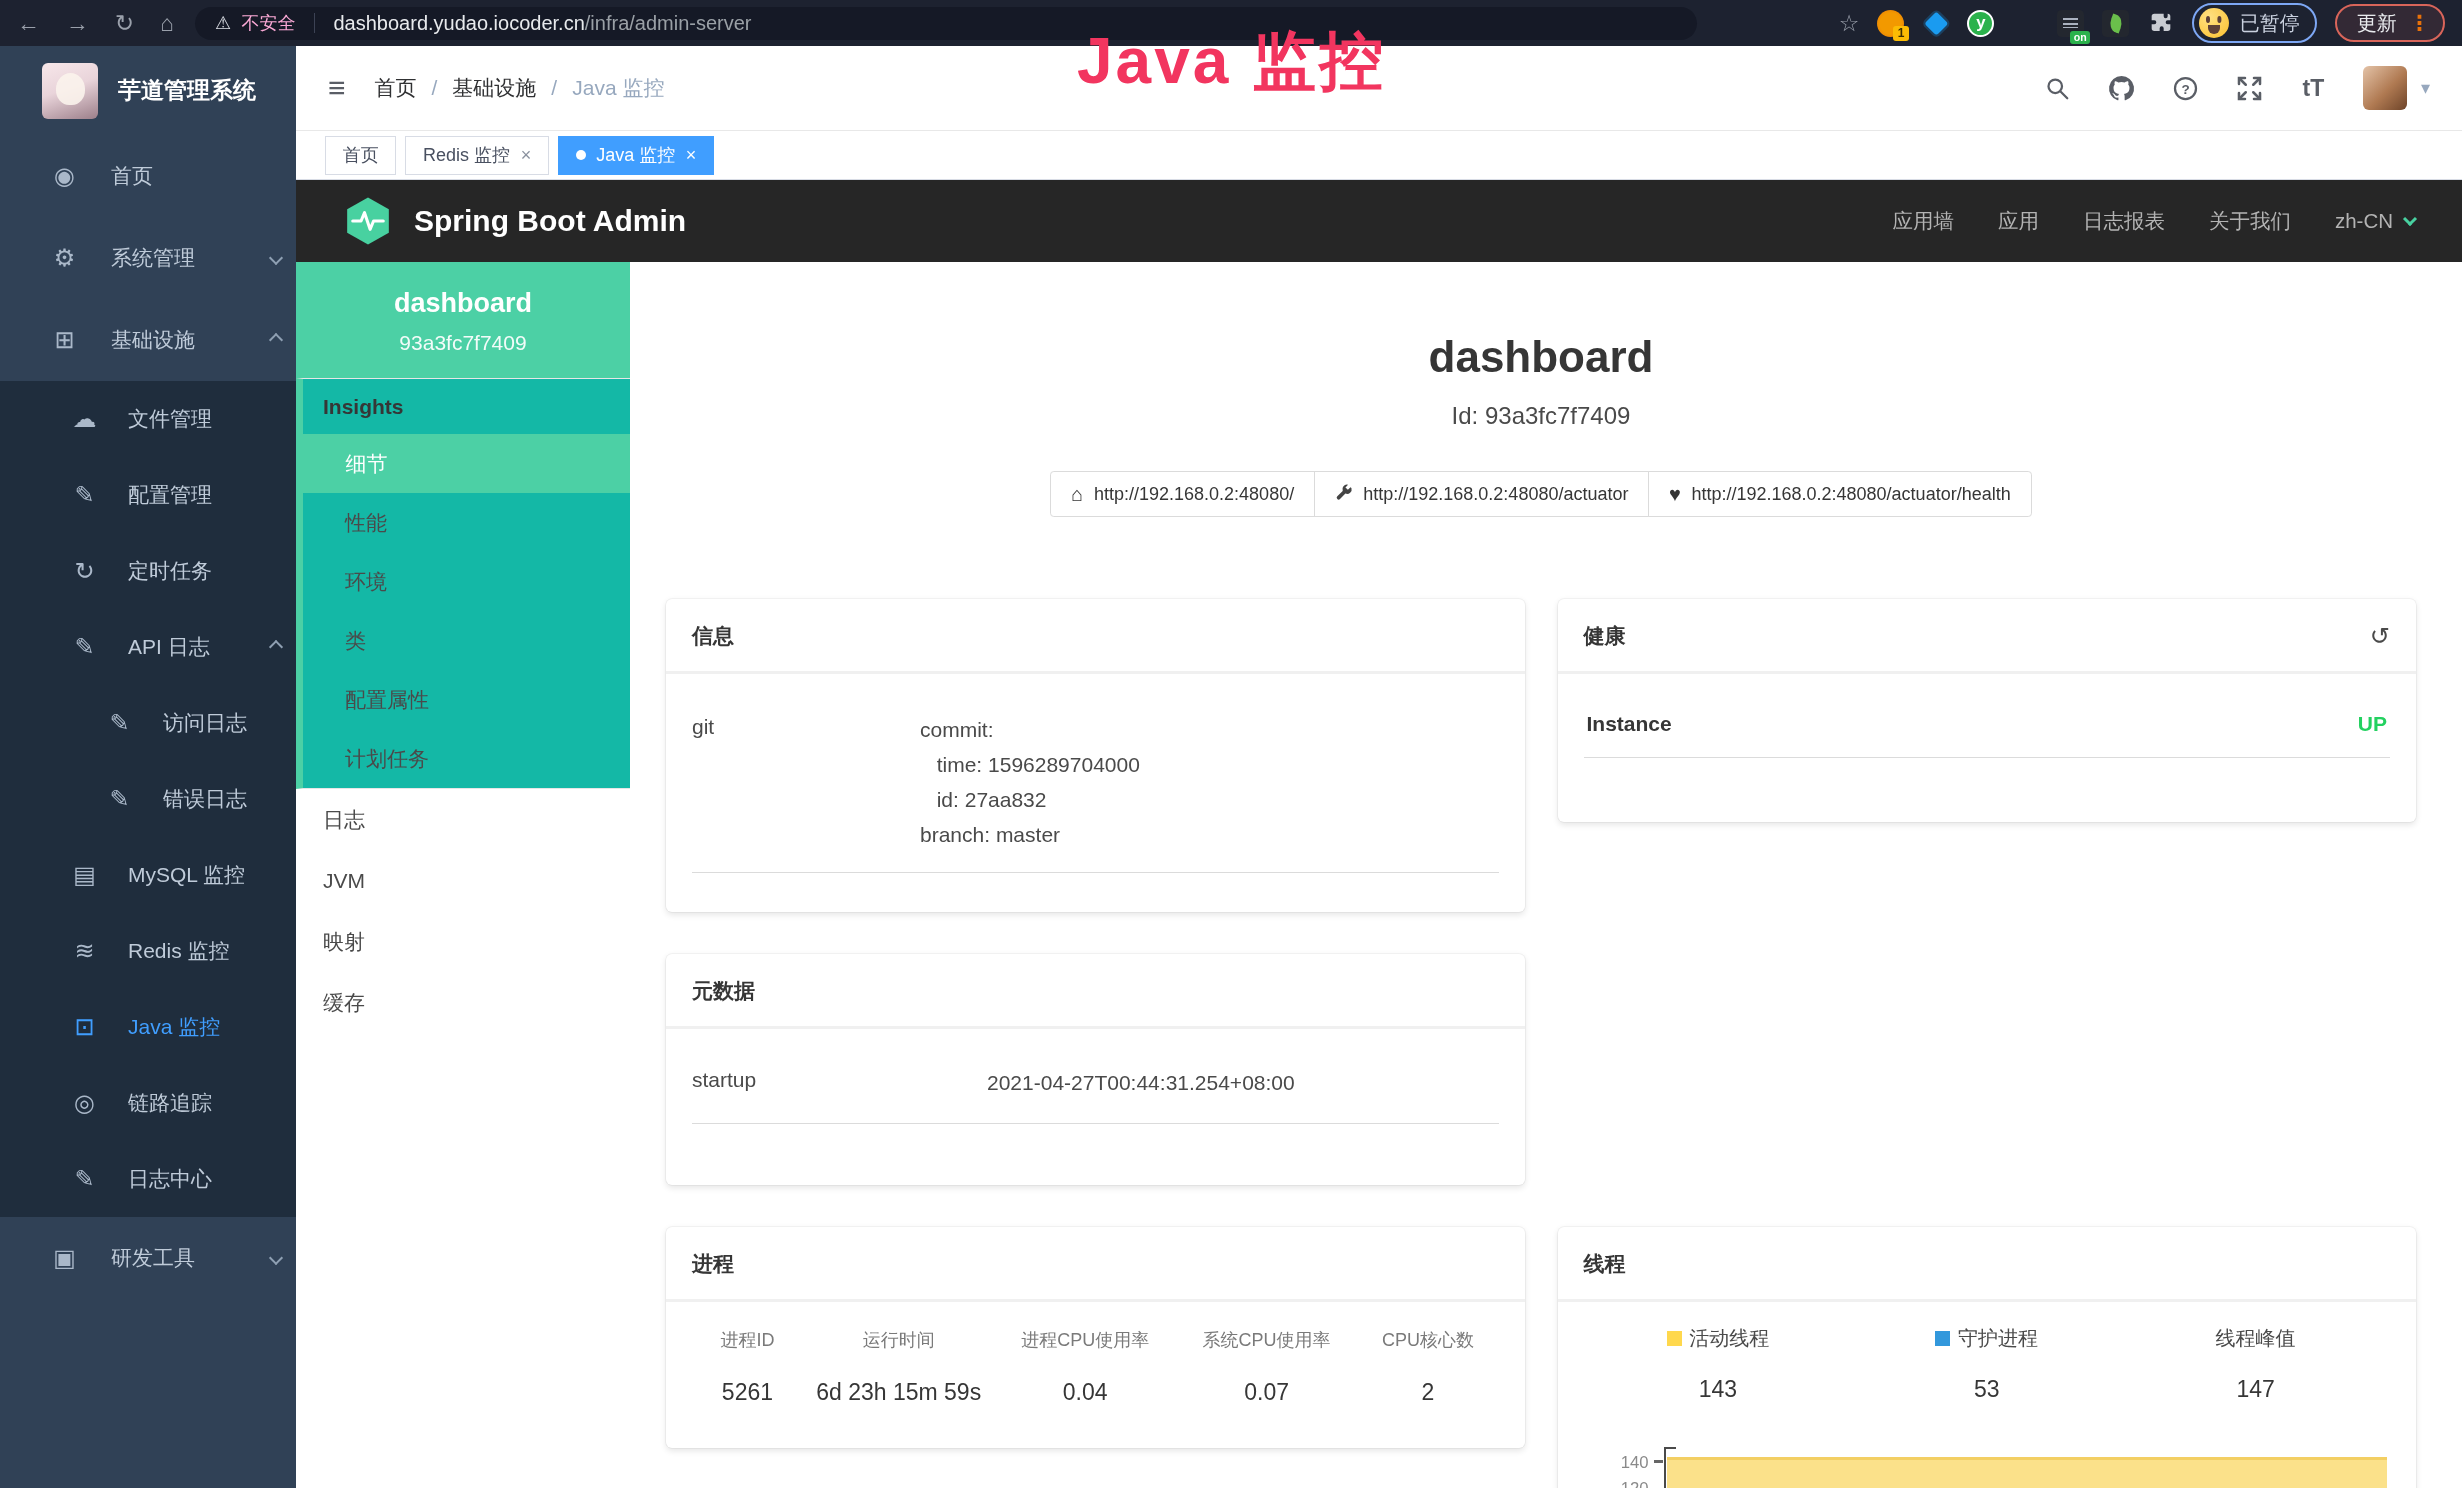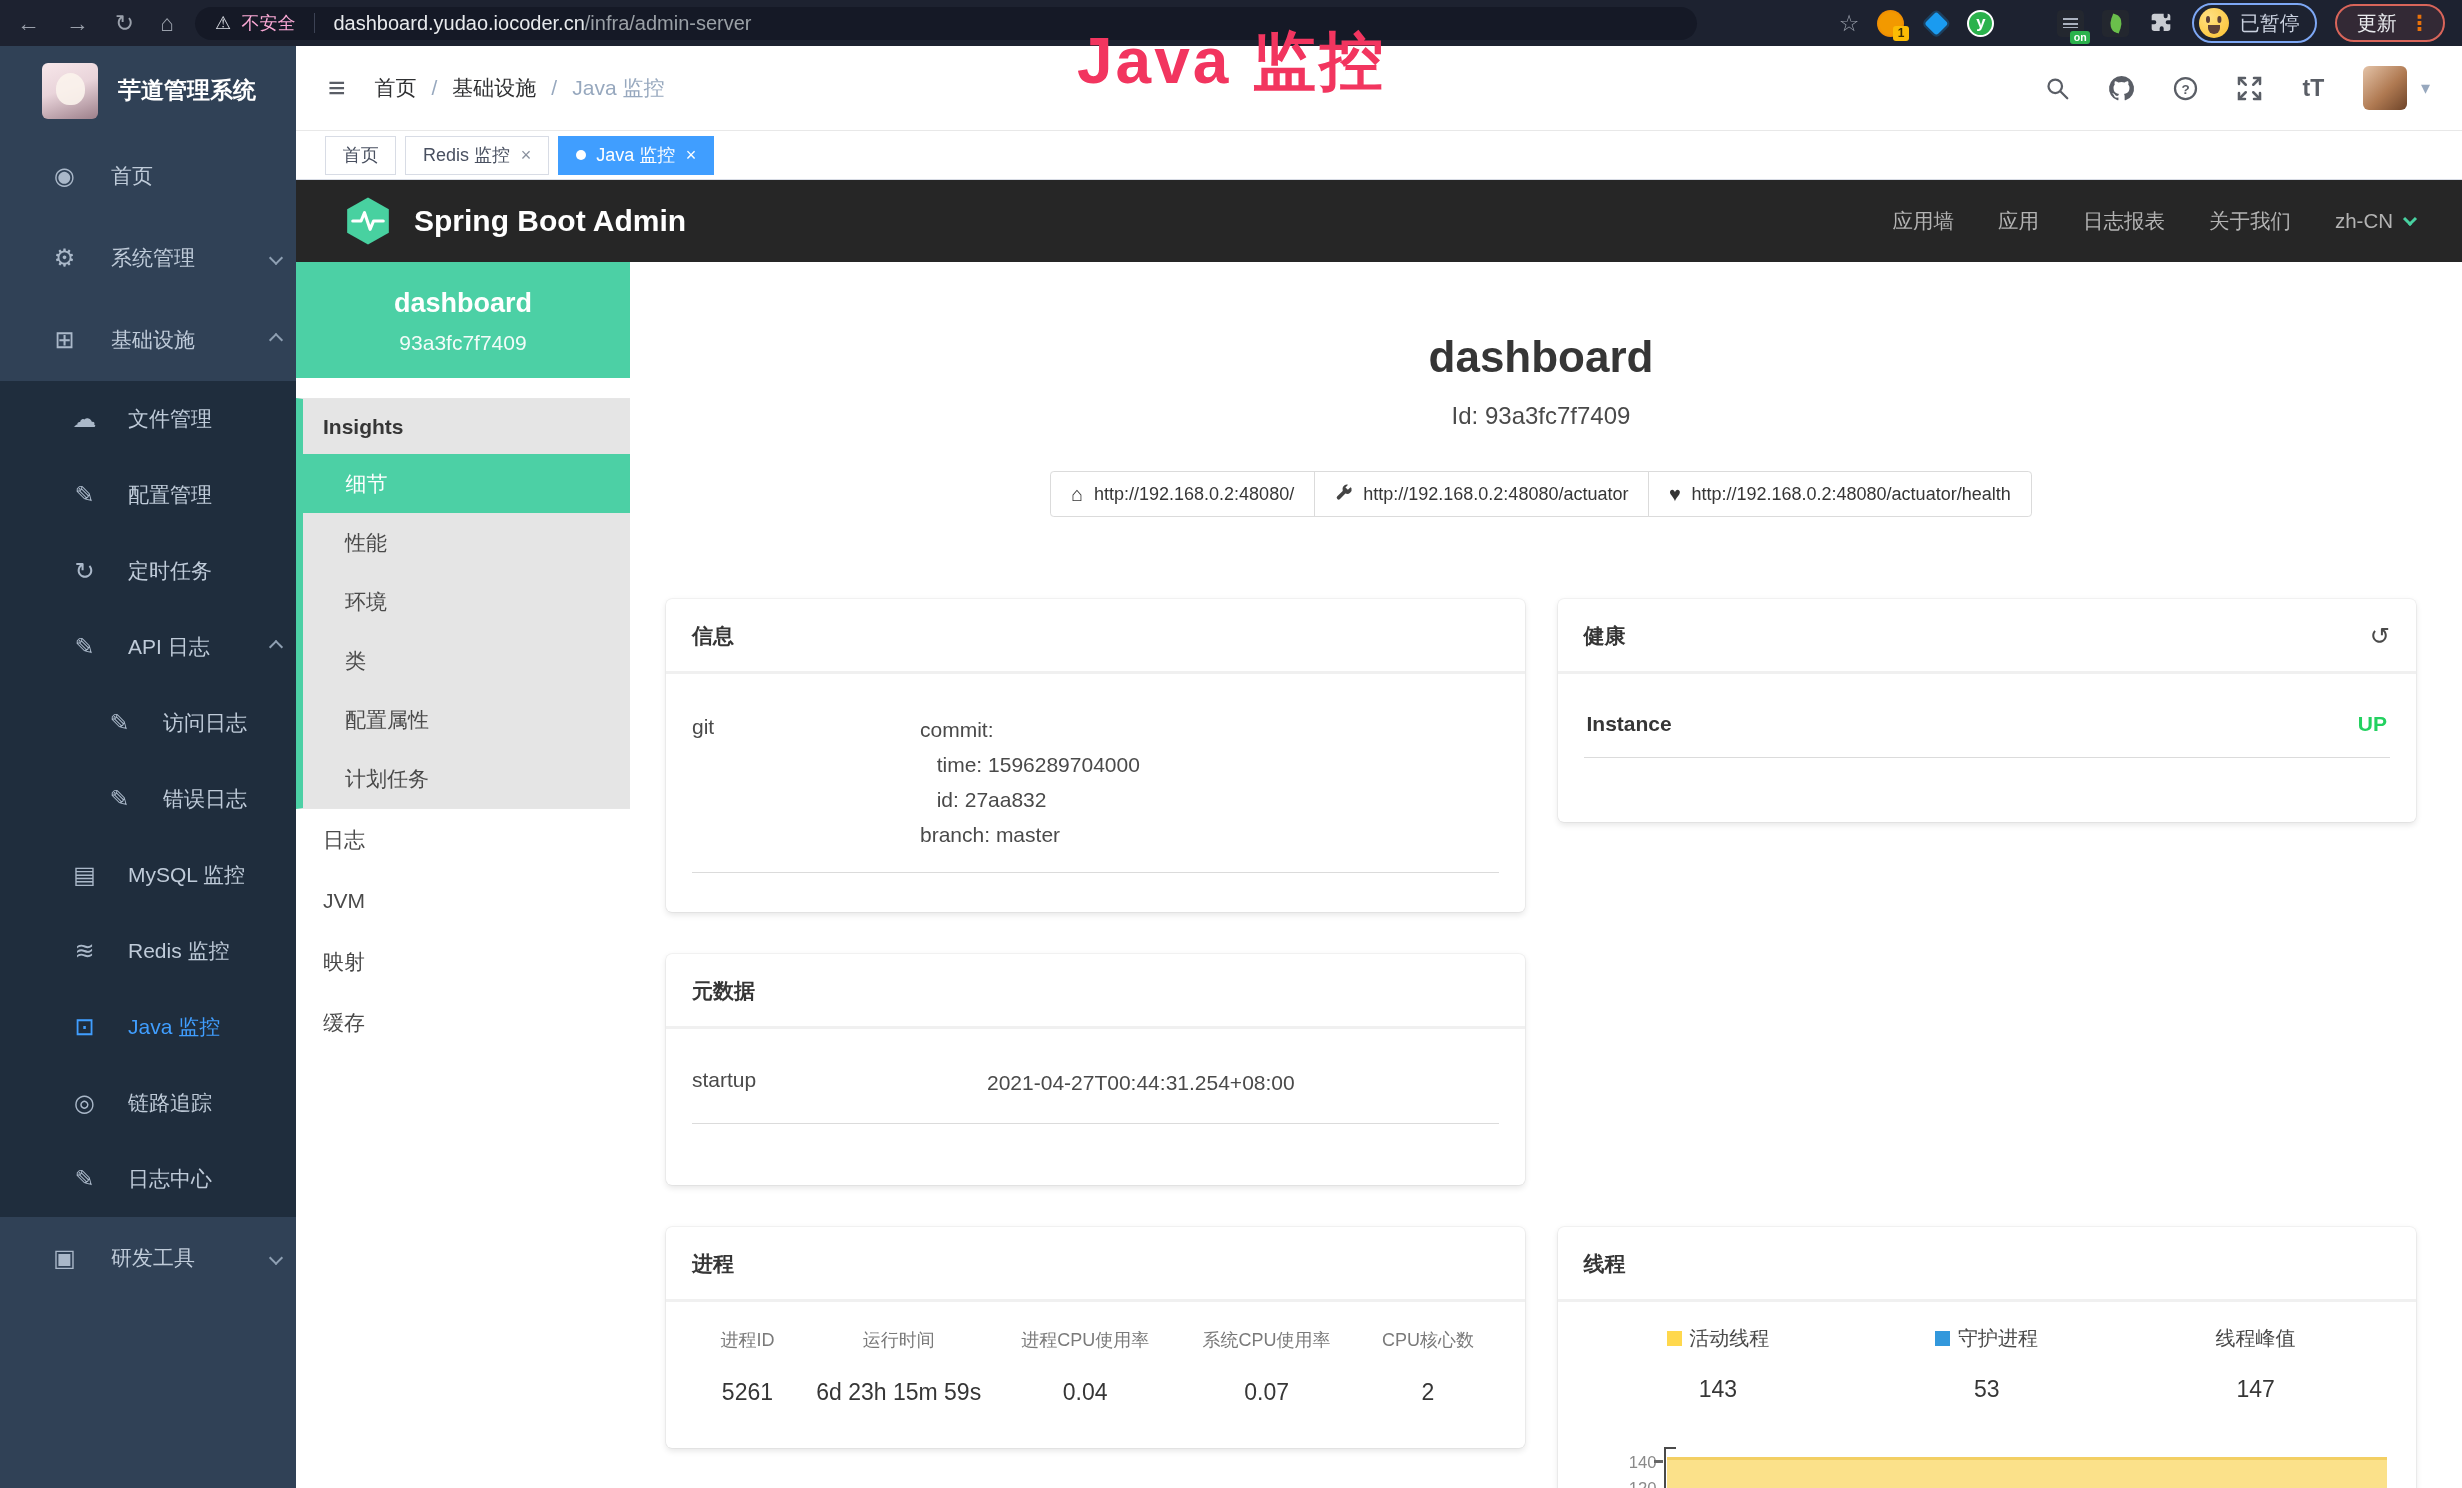--- a/index.html
+++ b/index.html
@@ -115,22 +115,22 @@
   .sba-locale { display:flex; align-items:center; gap:12px; cursor:pointer; }
   .locale-caret { width:10px; height:10px; border-right:3px solid #48d1a0; border-bottom:3px solid #48d1a0;
                   transform:rotate(45deg); margin-top:-4.6px; }
 
   
   .workspace { flex:1; display:flex; overflow:hidden; background:#fff; }
   .inst-sidebar { width:334px; flex-shrink:0; }
   .inst-head { background:#4cd0a5; color:#fff; text-align:center; padding:26px 12px 23px; }
   .inst-name { font-size:27px; font-weight:bold; }
   .inst-id { font-size:21px; margin-top:12px; color:rgba(255,255,255,.93); }
-  .menu-group { background:#e5e5e5; border-left:7.6px solid #4cd0a5; border-top:0.8px solid #e6e6e6;
-                border-bottom:0.8px solid #e6e6e6;margin-top:20px; }
+  .menu-group { background:#14b8a6; border-left:7.6px solid #4cd0a5; border-top:0.8px solid #e6e6e6;
+                border-bottom:0.8px solid #e6e6e6; }
   .menu-group-header { height:55px; display:flex; align-items:center; padding-left:20px;
                        font-size:21px; font-weight:bold; color:#363636; }
   .menu-item { height:59px; display:flex; align-items:center; padding-left:42px; font-size:21px;
                color:#4a4a4a; cursor:pointer; }
   .menu-item.active { background:#4cd0a5; color:#fff; margin-left:-7.6px; padding-left:50px; }
   .outer-item { height:61px; display:flex; align-items:center; padding-left:27px; font-size:21px;
                 color:#4a4a4a; cursor:pointer; }
 
   .content { flex:1; padding:0 46px 0 36px; overflow:hidden; }
   .hero { text-align:center; margin-top:70px; }
@@ -176,21 +176,21 @@
 
   .thr-body { padding:23px 26px 0; }
   .legend { display:flex; }
   .leg-item { flex:1; text-align:center; }
   .leg-label { font-size:20px; color:#4a4a4a; }
   .swatch { display:inline-block; width:15px; height:15px; margin-right:7.6px; vertical-align:-1.5px; }
   .swatch-yellow { background:#ffd84d; }
   .swatch-blue { background:#3298dc; }
   .leg-value { font-size:23px; color:#363636; margin-top:24px; }
   .tchart { position:relative; margin-top:44px; height:197px; }
-  .ylab { position:absolute; left:8px; width:65px; text-align:right; font-size:16.7px; color:#8a8a8a; }
+  .ylab { position:absolute; left:0; width:65px; text-align:right; font-size:16.7px; color:#8a8a8a; }
   .ytickmark { position:absolute; left:70px; width:9px; height:2.3px; background:#666; }
   .yaxis { position:absolute; left:80px; top:0; bottom:-30px; width:2.3px; background:#4a4a4a; }
   .yaxis-cap { position:absolute; left:80px; top:0; width:12px; height:2.3px; background:#4a4a4a; }
   .tarea { position:absolute; left:83px; right:3px; top:10.6px; height:303px; background:#fbe18a;
            border-top:3px solid #f3cf63; }
 </style>
 </head>
 <body>
 
 <div class="page">

